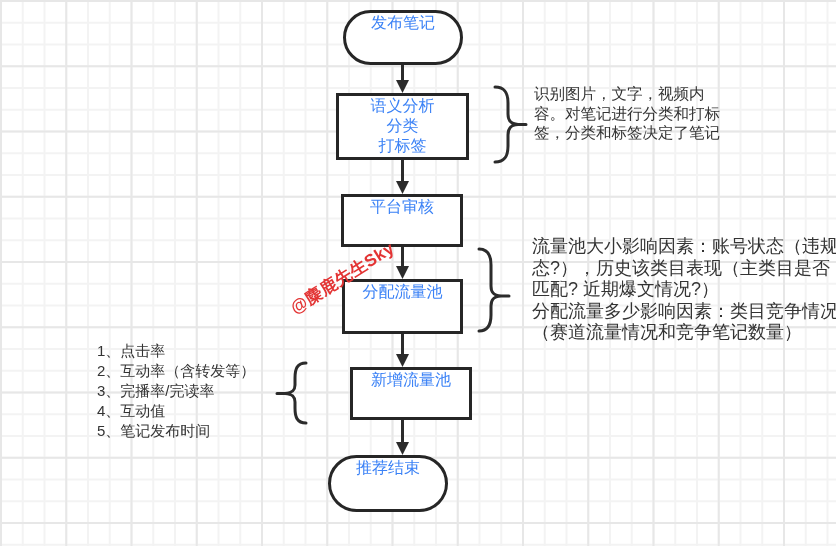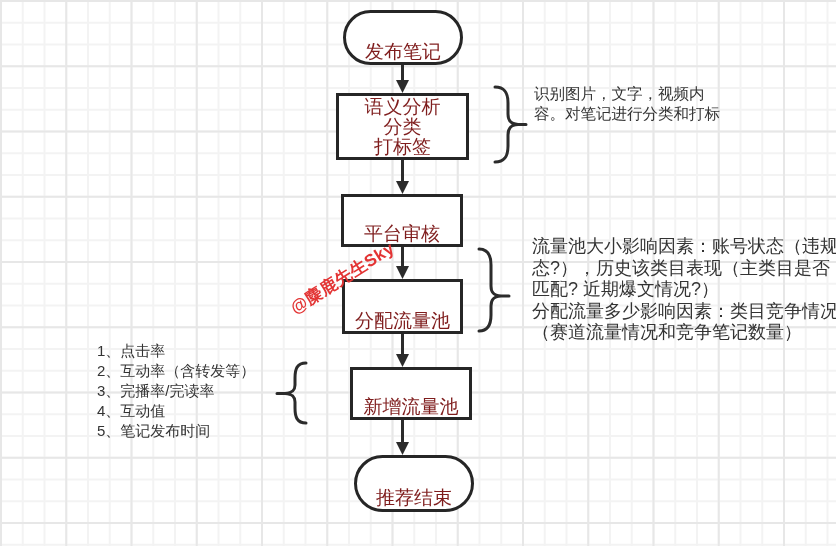--- a/index.html
+++ b/index.html
@@ -26,37 +26,37 @@
   }
   .layer {
     position: absolute;
     left: 0; top: 0;
   }
   .node {
     position: absolute;
     box-sizing: border-box;
     background: #ffffff;
     border: 3px solid #262626;
-    color: #7f1d1d;
-    font-size: 19px;
+    color: #3b82f6;
+    font-size: 16px;
     display: flex;
     flex-direction: column;
     align-items: center;
-    justify-content: flex-end;
+    justify-content: flex-start;
     text-align: center;
     line-height: 20px;
     z-index: 2;
   }
   .stadium { border-radius: 29px; }
   .node-publish  { left: 343px; top: 10px;  width: 120px; height: 55px; }
   .node-semantic { left: 336px; top: 93px;  width: 133px; height: 67px; }
   .node-review   { left: 341px; top: 194px; width: 122px; height: 53px; }
   .node-allocate { left: 342px; top: 279px; width: 121px; height: 55px; }
   .node-newpool  { left: 350px; top: 367px; width: 122px; height: 53px; }
-  .node-end      { left: 354px; top: 455px; width: 120px; height: 57px; font-family: Liberation Mono, monospace; }
+  .node-end      { left: 328px; top: 455px; width: 120px; height: 57px; }
 
   .ann {
     position: absolute;
     color: #333333;
     z-index: 2;
     white-space: nowrap;
   }
   .ann-semantic { left: 534px; top: 84px;  font-size: 15.5px; line-height: 19.5px; }
   .ann-pool     { left: 532px; top: 236px; font-size: 18px; line-height: 21.5px; }
   .ann-metrics  { left: 97px;  top: 341px; font-size: 15px; line-height: 20px; }
@@ -144,20 +144,21 @@
     <span>新增流量池</span>
   </div>
 
   <div class="node stadium node-end">
     <span>推荐结束</span>
   </div>
 
   <div class="ann ann-semantic">
     <div>识别图片，文字，视频内</div>
     <div>容。对笔记进行分类和打标</div>
+    <div>签，分类和标签决定了笔记</div>
   </div>
 
   <div class="ann ann-pool">
     <div>流量池大小影响因素：账号状态（违规</div>
     <div>态?），历史该类目表现（主类目是否</div>
     <div>匹配? 近期爆文情况?）</div>
     <div>分配流量多少影响因素：类目竞争情况</div>
     <div>（赛道流量情况和竞争笔记数量）</div>
   </div>
 

